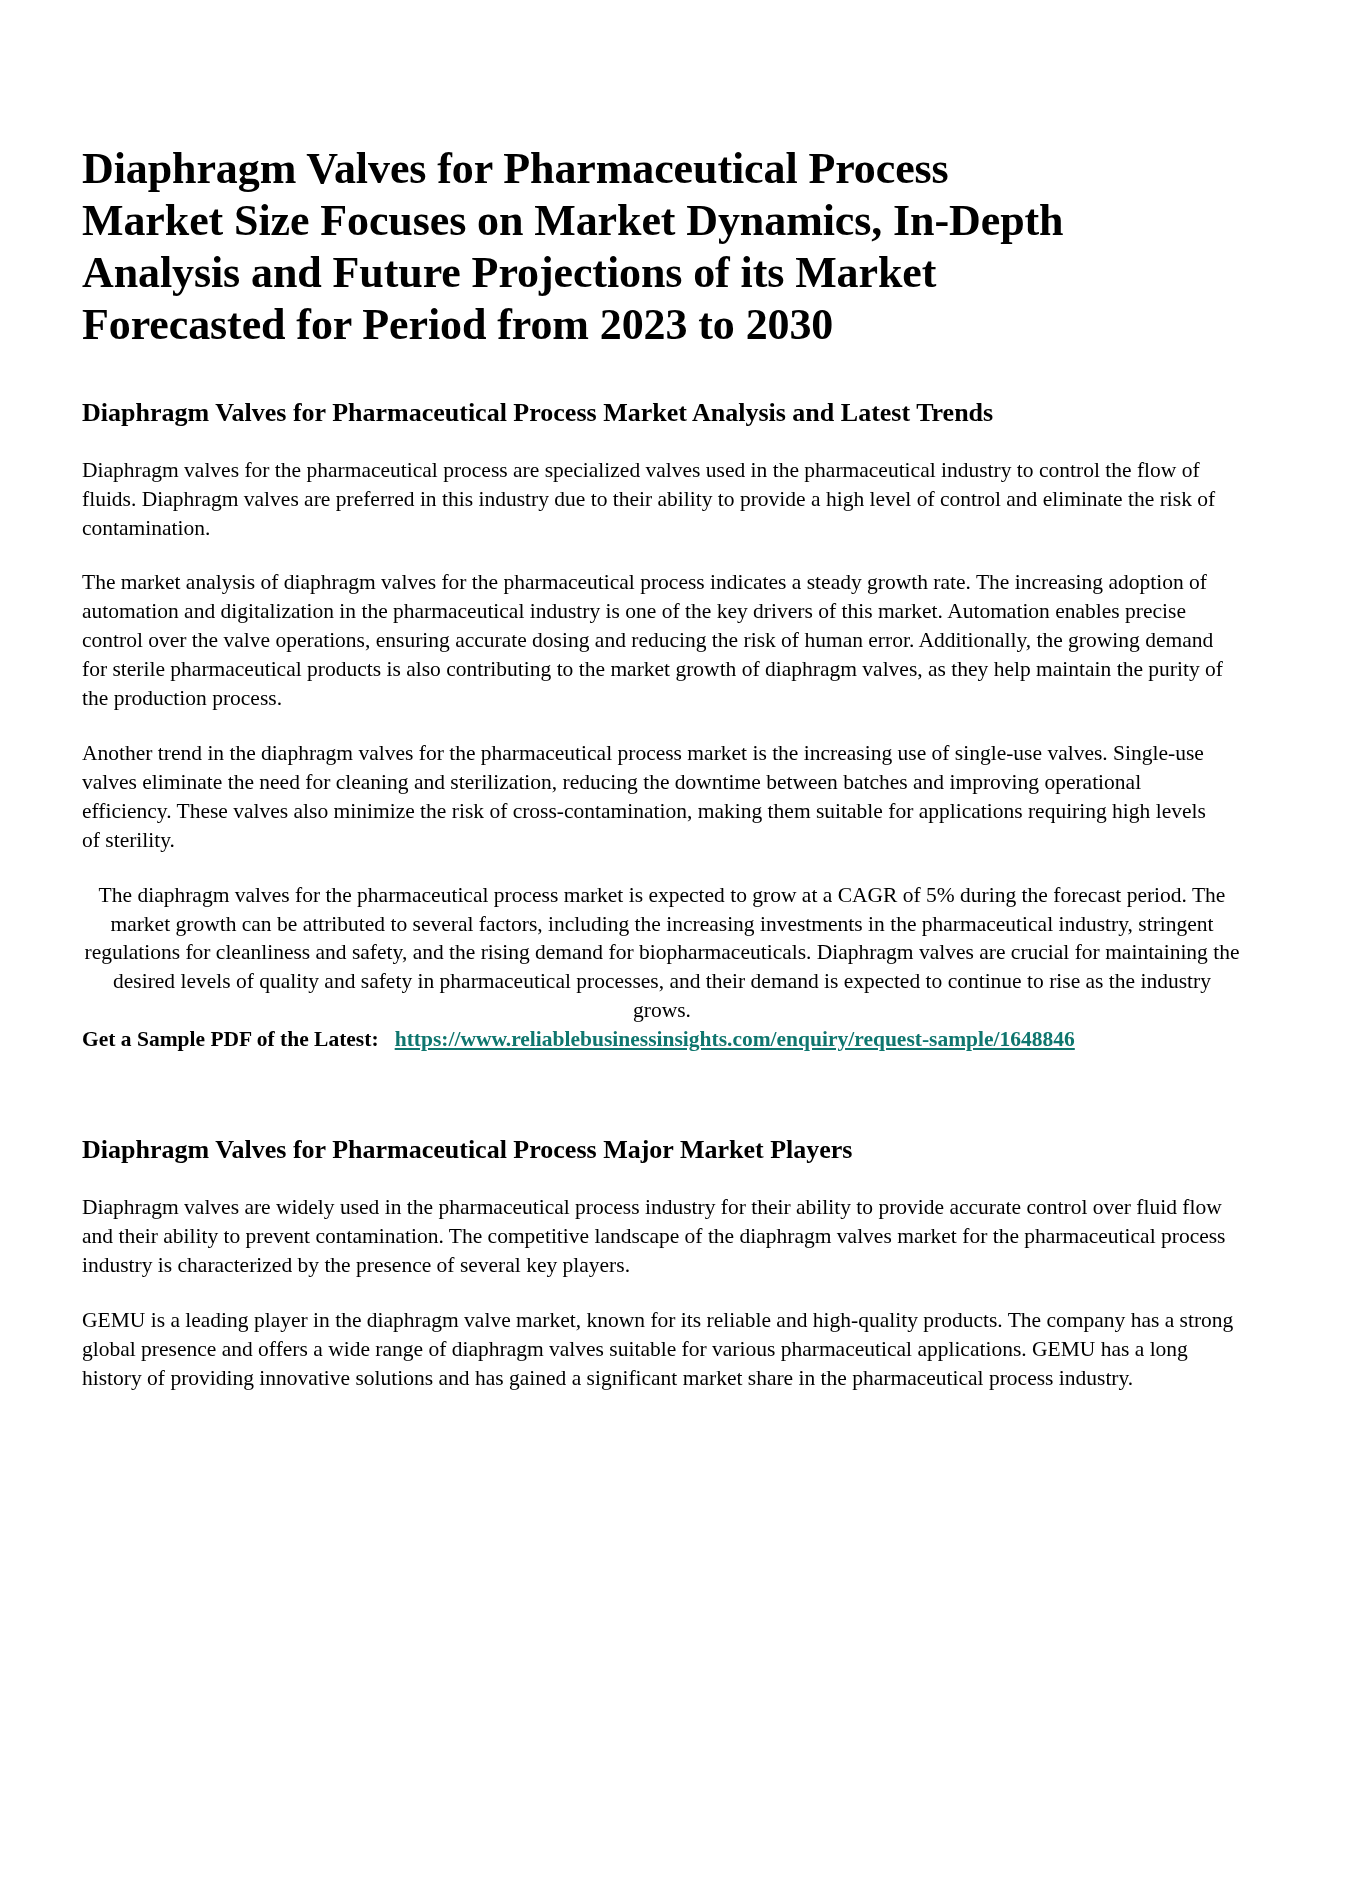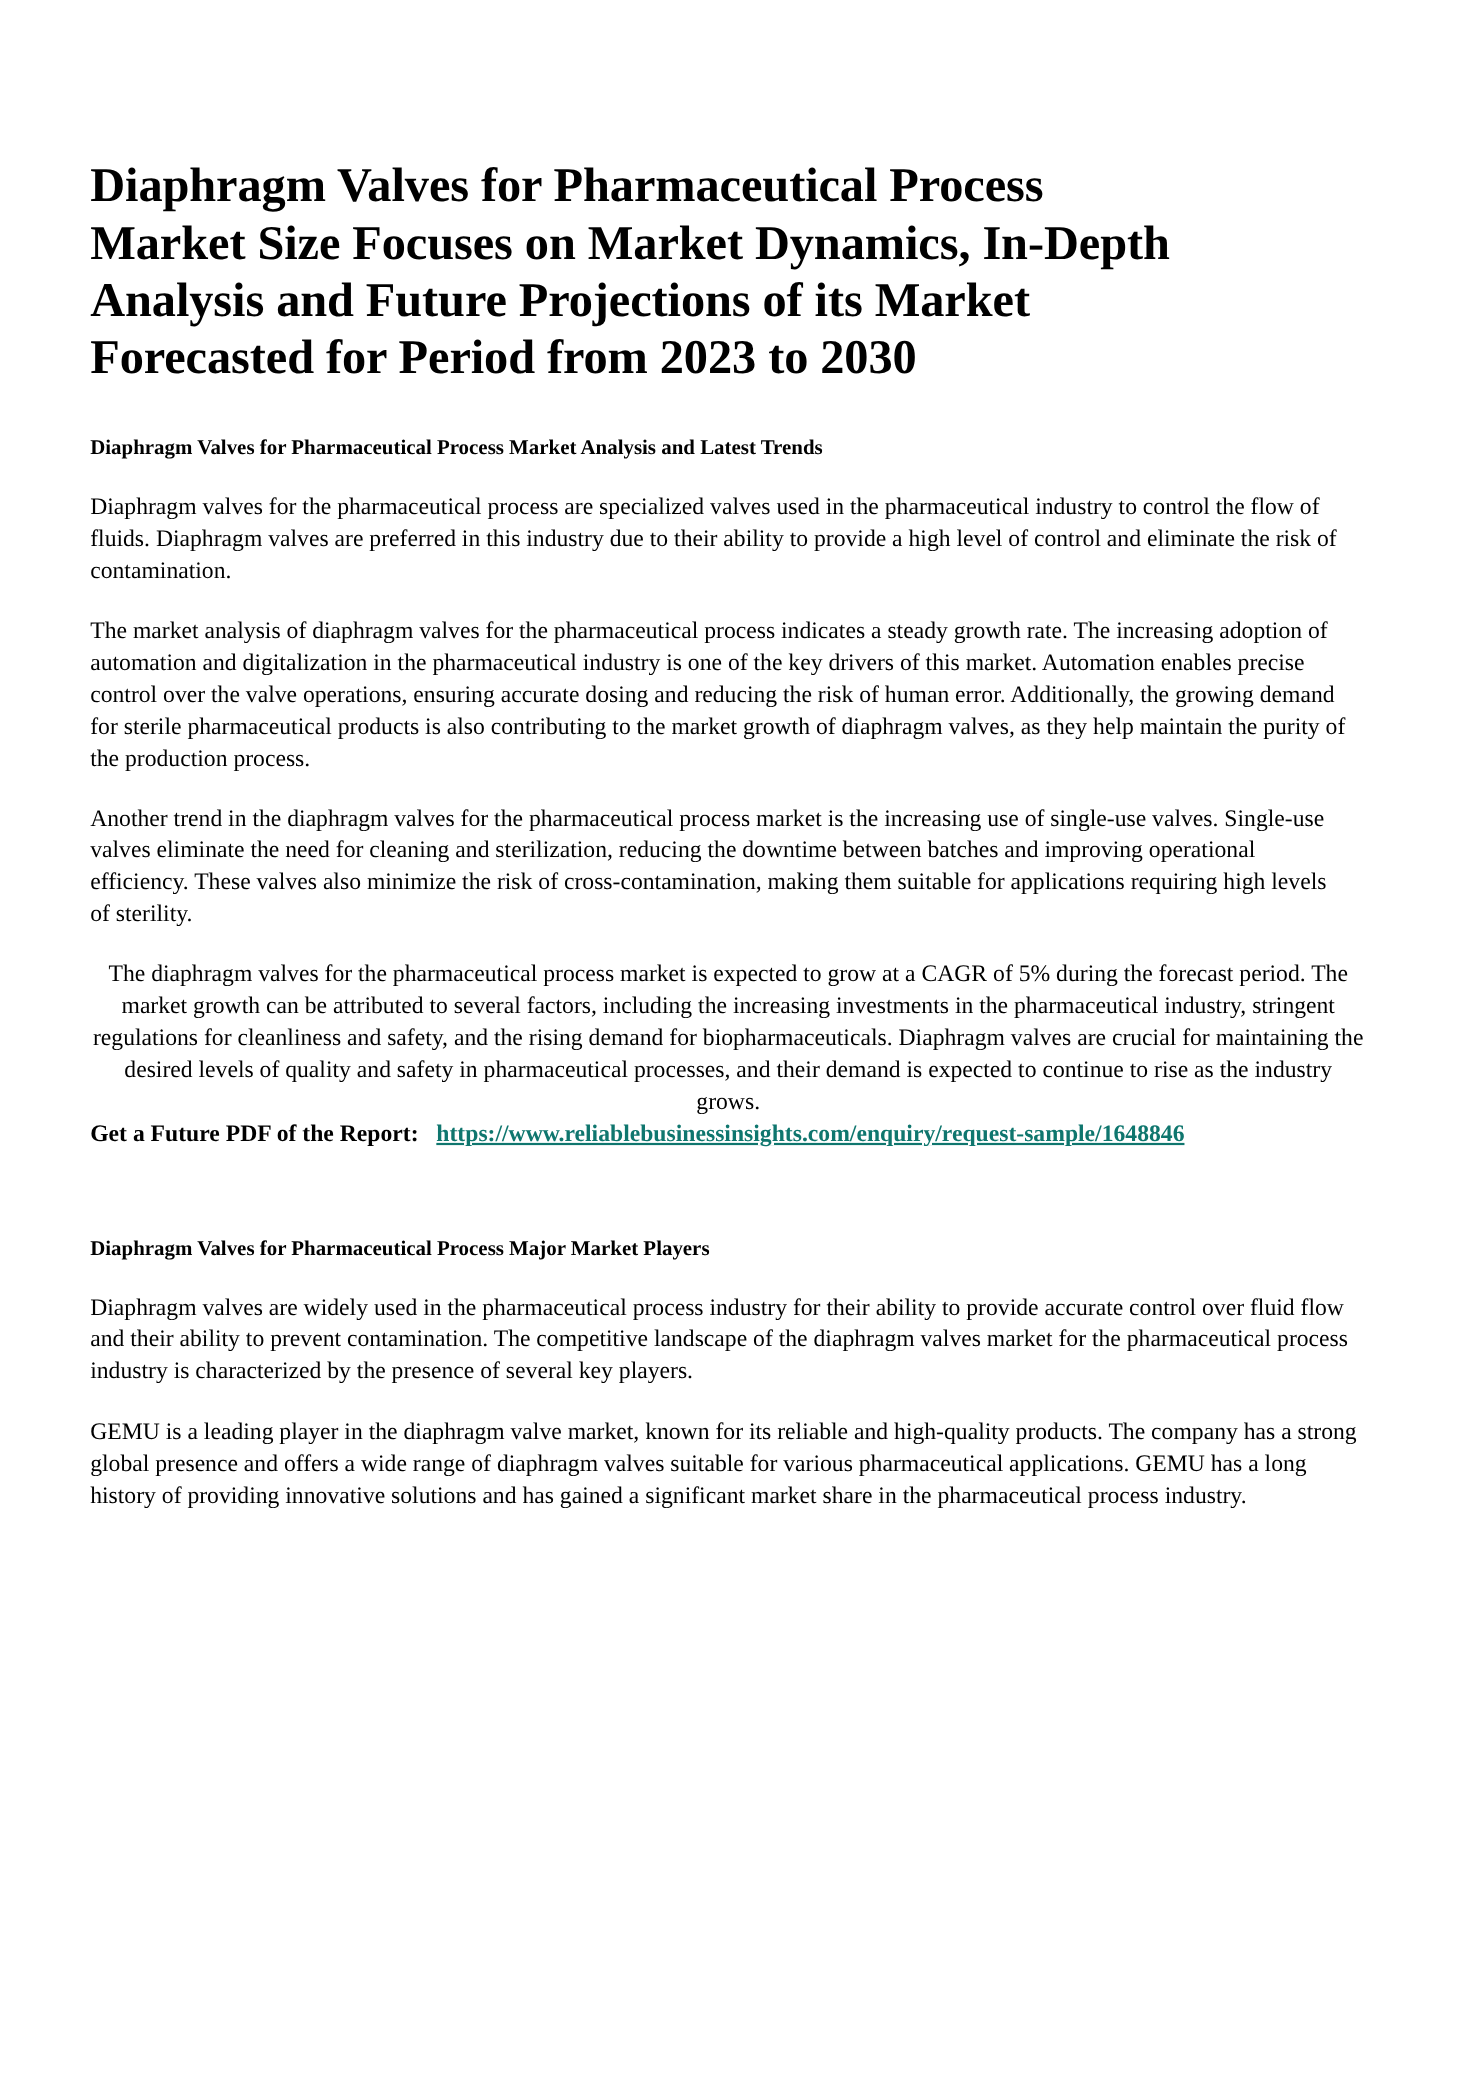--- a/index.html
+++ b/index.html
@@ -39,21 +39,21 @@
     font-weight: bold;
     letter-spacing: -0.1px;
     margin: 0;
     padding: 0;
     max-width: 1000px;
     color: #000000;
   }
 
   
   .section-heading {
-    font-size: 19px;
+    font-size: 26px;
     line-height: 1.35;
     font-weight: bold;
     margin: 0;
     padding: 0;
     color: #000000;
   }
 
   .heading-analysis {
     margin-top: 44px;
   }
@@ -123,21 +123,21 @@
 
     <p class="body-paragraph p-gap measure-a">Diaphragm valves for the pharmaceutical process are specialized valves used in the pharmaceutical industry to control the flow of fluids. Diaphragm valves are preferred in this industry due to their ability to provide a high level of control and eliminate the risk of contamination.</p>
 
     <p class="body-paragraph p-gap measure-b">The market analysis of diaphragm valves for the pharmaceutical process indicates a steady growth rate. The increasing adoption of automation and digitalization in the pharmaceutical industry is one of the key drivers of this market. Automation enables precise control over the valve operations, ensuring accurate dosing and reducing the risk of human error. Additionally, the growing demand for sterile pharmaceutical products is also contributing to the market growth of diaphragm valves, as they help maintain the purity of the production process.</p>
 
     <p class="body-paragraph p-gap measure-c">Another trend in the diaphragm valves for the pharmaceutical process market is the increasing use of single-use valves. Single-use valves eliminate the need for cleaning and sterilization, reducing the downtime between batches and improving operational efficiency. These valves also minimize the risk of cross-contamination, making them suitable for applications requiring high levels of sterility.</p>
 
     <p class="body-paragraph p-gap measure-d">The diaphragm valves for the pharmaceutical process market is expected to grow at a CAGR of 5% during the forecast period. The market growth can be attributed to several factors, including the increasing investments in the pharmaceutical industry, stringent regulations for cleanliness and safety, and the rising demand for biopharmaceuticals. Diaphragm valves are crucial for maintaining the desired levels of quality and safety in pharmaceutical processes, and their demand is expected to continue to rise as the industry grows.</p>
 
     <p class="sample-line p-gap">
-      <span class="sample-label">Get a Future PDF of the Report:</span>
+      <span class="sample-label">Get a Sample PDF of the Latest:</span>
       <span>&nbsp;&nbsp;</span><a class="sample-link" href="#">https://www.reliablebusinessinsights.com/enquiry/request-sample/1648846</a>
     </p>
 
     <div class="spacer-lg"></div>
 
     <h2 class="section-heading heading-players">Diaphragm Valves for Pharmaceutical Process Major Market Players</h2>
 
     <p class="body-paragraph p-gap measure-e">Diaphragm valves are widely used in the pharmaceutical process industry for their ability to provide accurate control over fluid flow and their ability to prevent contamination. The competitive landscape of the diaphragm valves market for the pharmaceutical process industry is characterized by the presence of several key players.</p>
 
     <p class="body-paragraph p-gap measure-f">GEMU is a leading player in the diaphragm valve market, known for its reliable and high-quality products. The company has a strong global presence and offers a wide range of diaphragm valves suitable for various pharmaceutical applications. GEMU has a long history of providing innovative solutions and has gained a significant market share in the pharmaceutical process industry.</p>

